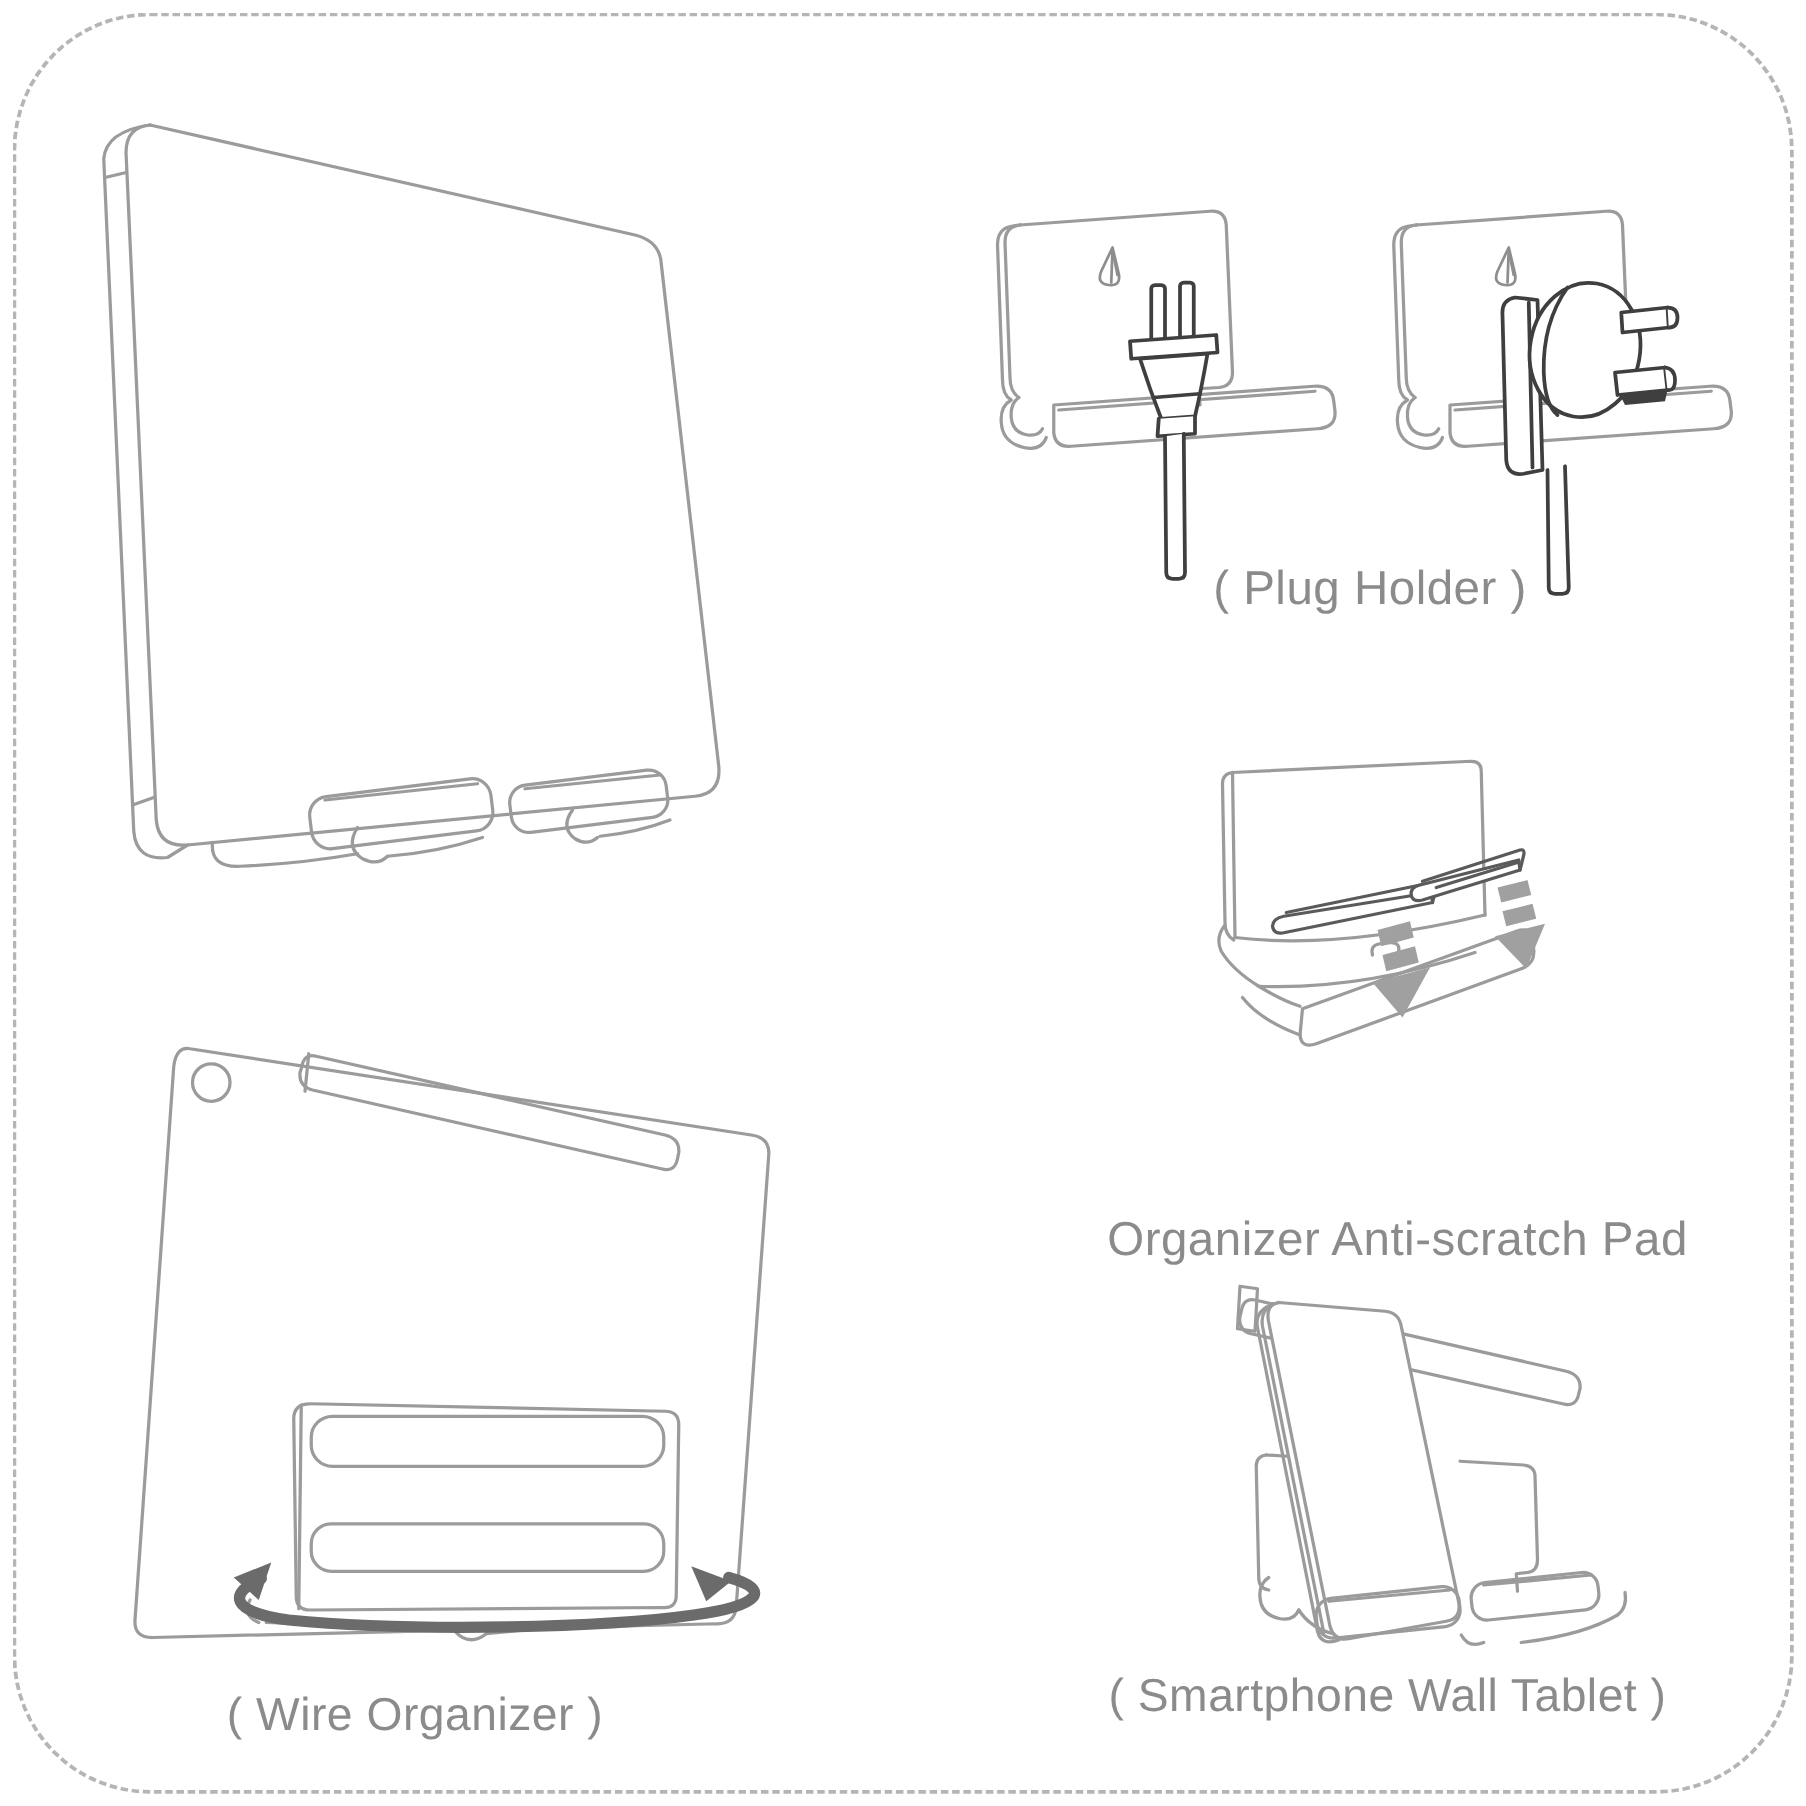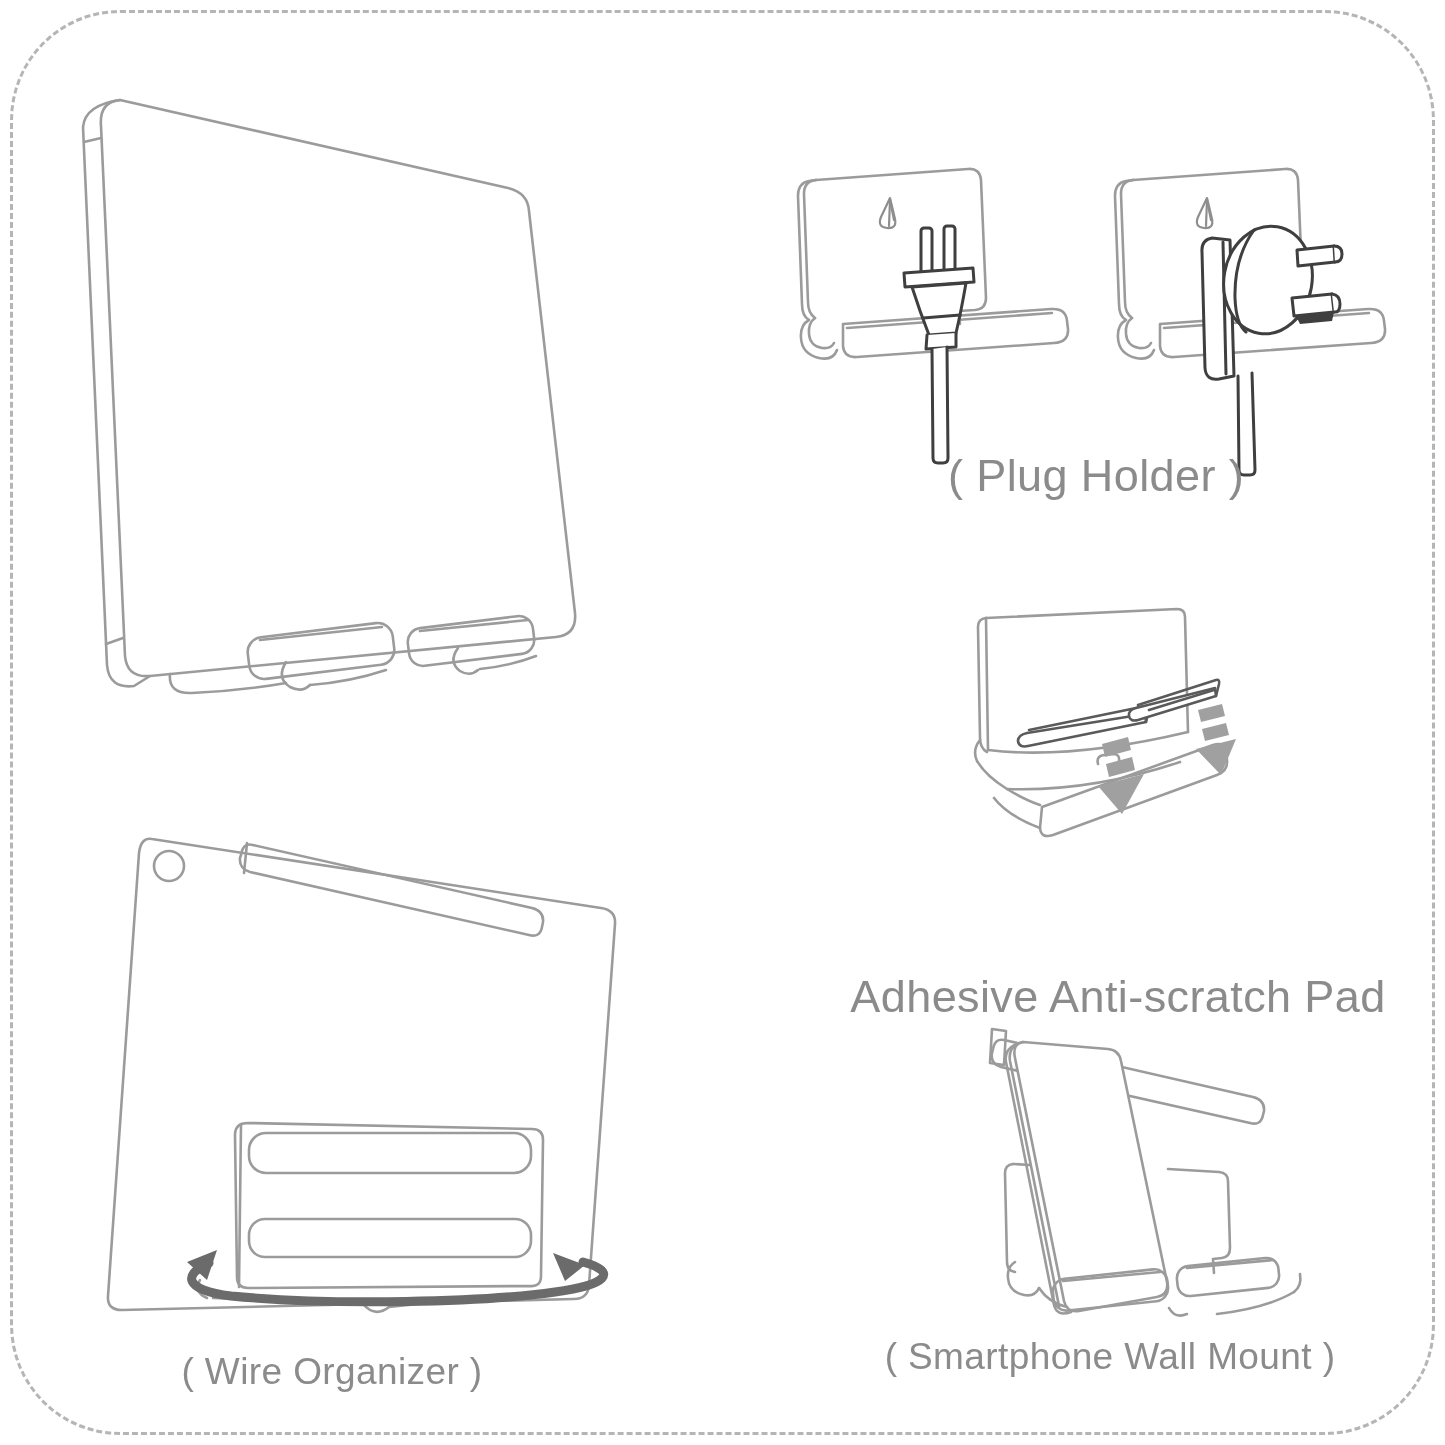--- a/index.html
+++ b/index.html
@@ -6,21 +6,21 @@
     --line:#9b9b9b; --dark:#3f3f3f; --strip:#5a5a5a; --wire:#6b6b6b;
     --arrow:#a0a0a0; --label:#8b8b8b; --border:#b5b5b5; --bg:#ffffff;
   }
   html,body{margin:0;padding:0;background:var(--bg);}
   .canvas{position:relative;width:1445px;height:1445px;background:var(--bg);
     font-family:"Liberation Sans",sans-serif;overflow:hidden;}
   .dashed-frame{position:absolute;left:10px;top:10px;right:10px;bottom:10px;
     border:3px dashed var(--border);border-radius:110px;pointer-events:none;}
   .fig{position:absolute;}
   .caption{position:absolute;transform:translateX(-50%);white-space:nowrap;
-    color:var(--label);font-size:45px;letter-spacing:.4px;}
+    color:var(--label);font-size:38px;letter-spacing:.4px;}
   .caption.big{font-size:37px;}
   svg{display:block;overflow:visible;}
   .ln{fill:none;stroke:var(--line);stroke-width:2.6;stroke-linecap:round;stroke-linejoin:round;}
   .lnw{fill:#fff;stroke:var(--line);stroke-width:2.6;stroke-linecap:round;stroke-linejoin:round;}
   .dk{fill:none;stroke:var(--dark);stroke-width:3;stroke-linecap:round;stroke-linejoin:round;}
   .dkw{fill:#fff;stroke:var(--dark);stroke-width:3;stroke-linecap:round;stroke-linejoin:round;}
   .dkf{fill:var(--dark);stroke:none;}
   .st{fill:none;stroke:var(--strip);stroke-width:2.6;stroke-linecap:round;stroke-linejoin:round;}
   .stw{fill:#fff;stroke:var(--strip);stroke-width:2.6;stroke-linecap:round;stroke-linejoin:round;}
   .drop{fill:none;stroke:#8e8e8e;stroke-width:2.2;stroke-linecap:round;stroke-linejoin:round;}
@@ -146,21 +146,21 @@
         <path class="arr" d="M148 184 L194 172 L172 212 Z"></path>
       </g>
       <g>
         <path class="arr" d="M248 108 l24 -6 l3 12 l-24 6 z"></path>
         <path class="arr" d="M252 127 l24 -6 l3 12 l-24 6 z"></path>
         <path class="arr" d="M246 147 L286 137 L271 173 Z"></path>
       </g>
     </svg>
   </div>
 
-  <div class="caption" style="left:1118px;top:971px;">Adhesive Anti-scratch Pad</div>
+  <div class="caption" style="left:1118px;top:971px;">Organizer Anti-scratch Pad</div>
 
   <div class="fig" style="left:955px;top:1016px;width:350px;height:315px;">
     <svg width="350" height="315" viewBox="0 0 350 315">
 
       <path class="ln" d="M49 24 L298 81 Q310 84 309 95 L308 99 Q306 110 295 107 L46 51 Q35 48 37 37 L38 33 Q40 22 49 24 Z"></path>
       <path class="ln" d="M37 13 L51 15 L49 49 L35 47 Z"></path>
 
       <path class="lnw" d="M68 26 L153 33 Q164 34 166 45 L212 266 Q214 279 202 281 L124 295 Q112 297 109 285 L60 42 Q57 28 68 26 Z"></path>
       <path class="ln" d="M68 26 Q48 31 51 46 L99 289 Q102 301 116 296"></path>
       <path class="ln" d="M63 27 Q53 33 55 45 L104 290"></path>
@@ -174,21 +174,21 @@
       <path class="ln" d="M108 265 L205 256"></path>
       <path class="ln" d="M232 252 L318 244"></path>
 
       <path class="ln" d="M60 246 Q52 251 53 262 Q54 276 69 279 Q80 281 84 272"></path>
       <path class="ln" d="M84 272 Q94 287 112 291"></path>
       <path class="ln" d="M214 292 Q220 303 232 298"></path>
       <path class="ln" d="M262 298 Q312 292 339 276"></path>
       <path class="ln" d="M339 276 Q347 270 345 258"></path>
     </svg>
   </div>
-  <div class="caption big" style="left:1110px;top:1336px;">( Smartphone Wall Mount )</div>
+  <div class="caption big" style="left:1110px;top:1336px;">( Smartphone Wall Tablet )</div>
 
   <div class="fig" style="left:95px;top:830px;width:610px;height:530px;">
     <svg width="610" height="530" viewBox="0 0 610 530">
 
       <path class="ln" d="M57 9 L506 78 Q521 80 520 94 L494 455 Q493 469 479 469 L27 480 Q12 480 13 466 L44 23 Q46 7 57 9 Z"></path>
       <circle class="ln" cx="74" cy="36" r="15"></circle>
 
       <path class="ln" d="M158 15 L437 78 Q449 81 448 92 L447 97 Q445 108 434 105 L155 42 Q144 39 145 28 L146 25 Q148 12 158 15 Z"></path>
       <path class="ln" d="M152 13 L149 43"></path>
 

